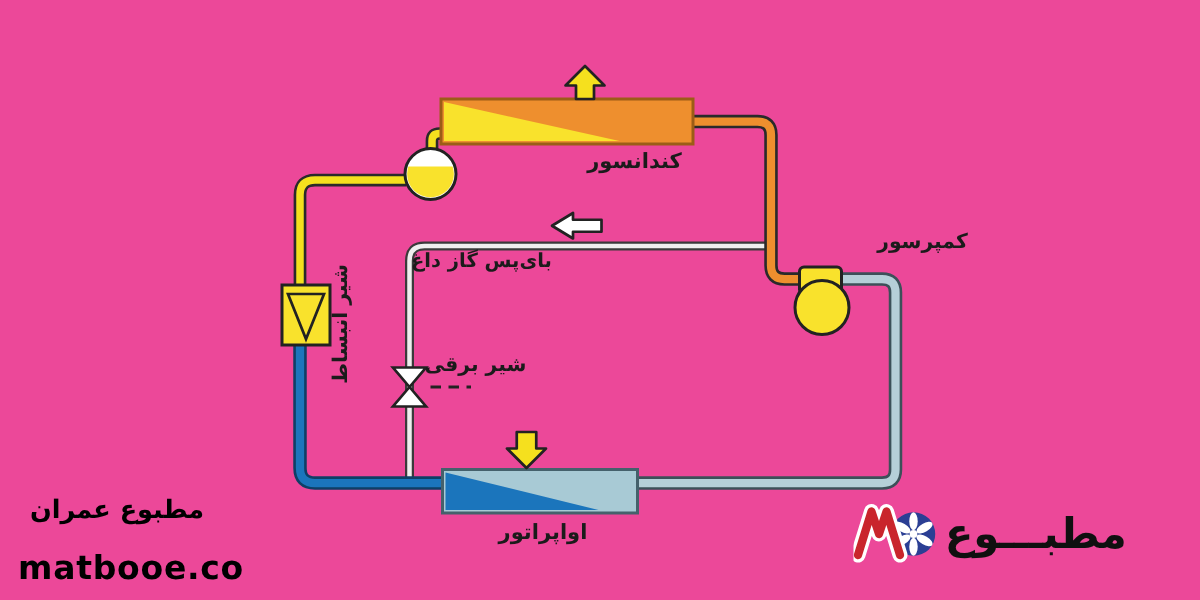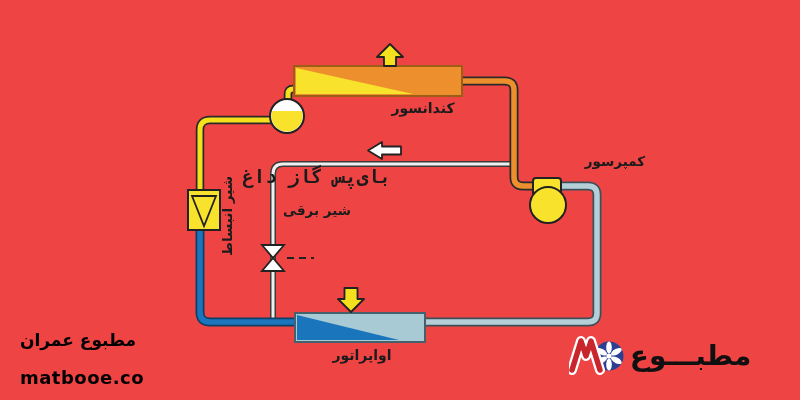--- a/index.html
+++ b/index.html
@@ -1,40 +1,40 @@
 <!DOCTYPE html>
 <html lang="fa"><head>
 <meta charset="utf-8">
 <style>
   html,body{margin:0;padding:0;background:#fff;}
   .canvas{
-    position:relative;width:800px;height:400px;background:#ef4444;
+    position:relative;width:800px;height:400px;background:#ec4899;
     overflow:hidden;font-family:"DejaVu Sans",sans-serif;
   }
   .canvas svg.scene{position:absolute;left:0;top:0;}
   .lbl{
     position:absolute;text-align:center;font-weight:bold;color:#1b1b1b;
     direction:rtl;line-height:1.15;white-space:nowrap;
   }
   .lbl-condenser{left:363px;top:100px;width:120px;font-size:14px;}
   .lbl-compressor{left:555px;top:154px;width:120px;font-size:13.5px;text-align:center;}
-  .lbl-bypass{left:251px;top:168px;width:140px;font-size:19px;font-family:Liberation Mono, monospace;}
-  .lbl-solenoid{left:257px;top:203px;width:120px;font-size:13.5px;}
+  .lbl-bypass{left:251px;top:168px;width:140px;font-size:13px;}
+  .lbl-solenoid{left:257px;top:236px;width:120px;font-size:13.5px;}
   .lbl-evaporator{left:302px;top:347px;width:120px;font-size:14px;}
   .lbl-expansion{
     left:169px;top:207px;width:120px;height:18px;font-size:13.5px;
     transform:rotate(-90deg);
   }
   .watermark-brand{
     position:absolute;left:8px;top:330px;width:140px;text-align:center;
     font-weight:bold;font-size:17px;color:#000;direction:rtl;
   }
   .watermark-site{
     position:absolute;left:12px;top:367px;width:140px;text-align:center;
-    font-weight:bold;font-size:18px;color:#000;letter-spacing:.5px;
+    font-weight:bold;font-size:22px;color:#000;letter-spacing:.5px;
   }
   .logo{
     position:absolute;left:523px;top:331px;width:274px;height:48px;
     display:flex;direction:rtl;align-items:center;justify-content:center;
     gap:3px;font-weight:bold;font-size:28px;color:#101010;
   }
   .logo .word{white-space:nowrap;}
   .logo .mark{position:relative;width:58px;height:44px;flex:0 0 auto;}
   .logo .mark svg{position:absolute;left:0;top:0;}
 </style>

